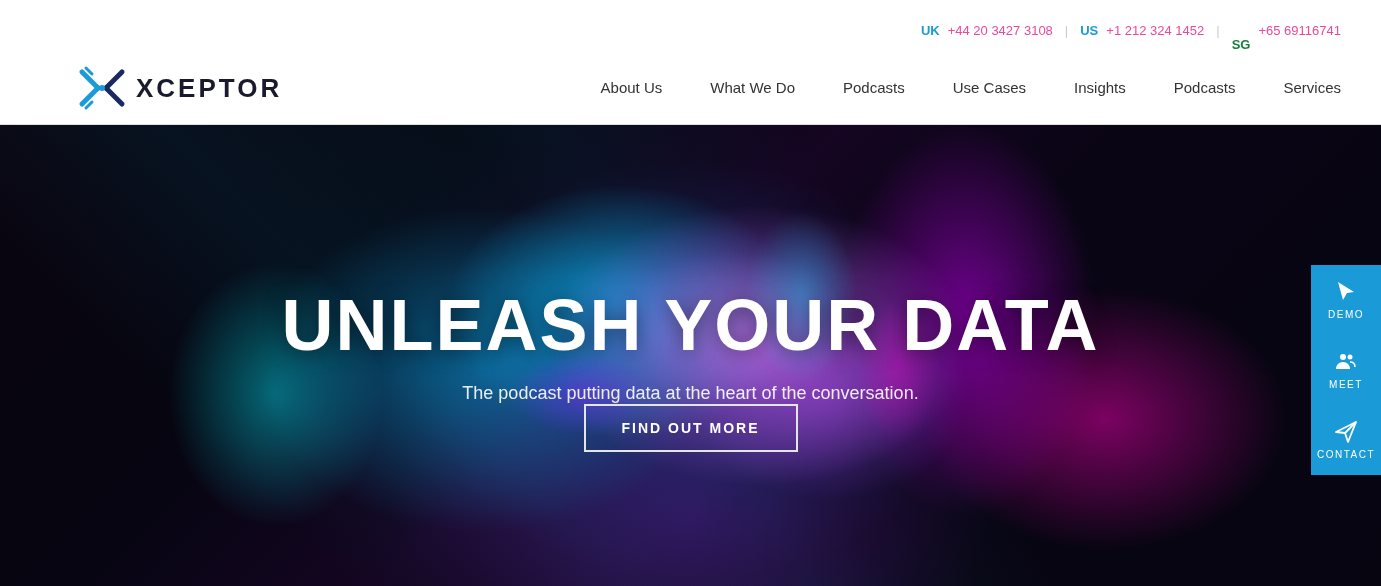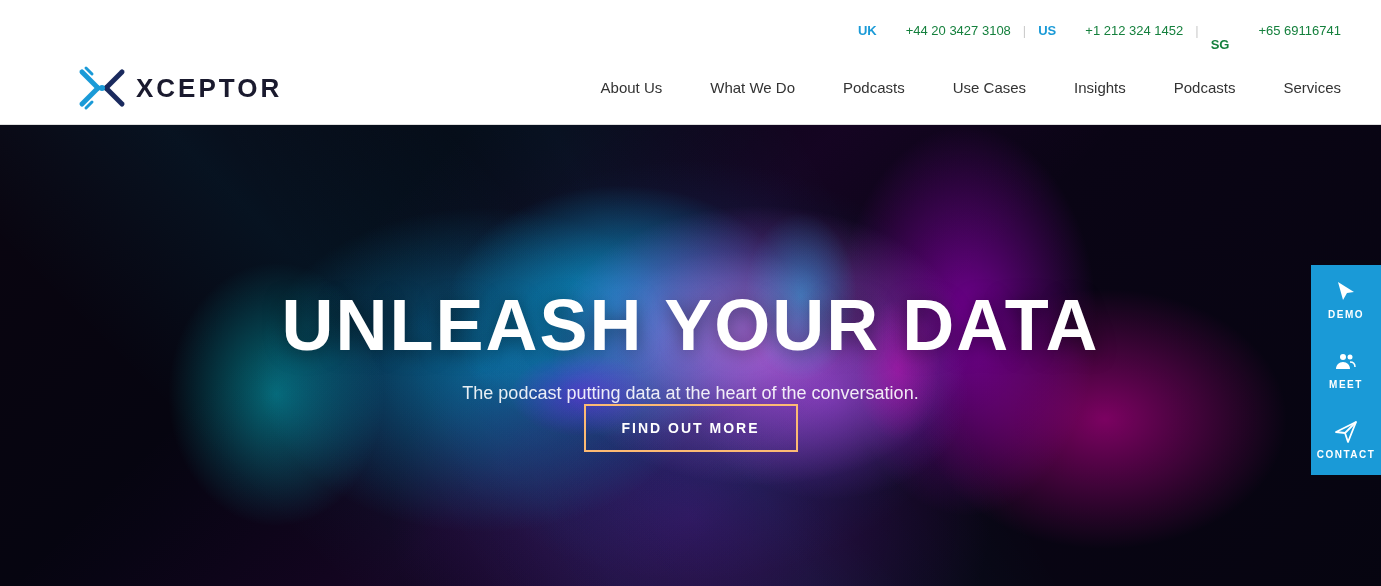--- a/index.html
+++ b/index.html
@@ -20,21 +20,21 @@
       font-size: 13px;
       color: #333;
       gap: 8px;
     }
     .header-top .country-code {
       font-weight: bold;
     }
     .header-top .uk { color: #1a9ad7; }
     .header-top .us { color: #1a9ad7; }
     .header-top .sg { color: #15803d; margin-top: 29px; }
-    .header-top .phone { color: #15803d; margin-left: 21px; }
+    .header-top .phone { color: #ec4899; }
     .header-top .divider { color: #ccc; margin: 0 4px; }
 
     .header-main {
       display: flex;
       align-items: center;
       justify-content: space-between;
       padding: 8px 40px 12px;
       margin-left: 12px;
     }
     .logo-area {
@@ -136,21 +136,21 @@
       margin-bottom: 20px;
       text-shadow: 0 2px 20px rgba(0,0,0,0.5);
     }
     .hero-subtitle {
       font-size: 18px;
       color: rgba(255,255,255,0.9);
       font-weight: 400;
     }
     .hero-cta {
       display: inline-block;
-      border: 2px solid #fdba74;
+      border: 2px solid #e5e5e5;
       color: white;
       padding: 14px 36px;
       font-size: 14px;
       font-weight: 700;
       letter-spacing: 2px;
       text-transform: uppercase;
       text-decoration: none;
       cursor: pointer;
       background: transparent;
       transition: background 0.2s;
@@ -184,21 +184,21 @@
       background: #1a9ad7;
       color: white;
       display: flex;
       flex-direction: column;
       align-items: center;
       justify-content: center;
       gap: 5px;
       cursor: pointer;
       border: none;
       font-size: 11px;
-      font-weight: 700;
+      font-weight: 400;
       letter-spacing: 1px;
       text-transform: uppercase;
       transition: background 0.2s;
     }
     .sidebar-btn svg {
       width: 24px;
       height: 24px;
       fill: white;
     }
     .sidebar-btn-label {

